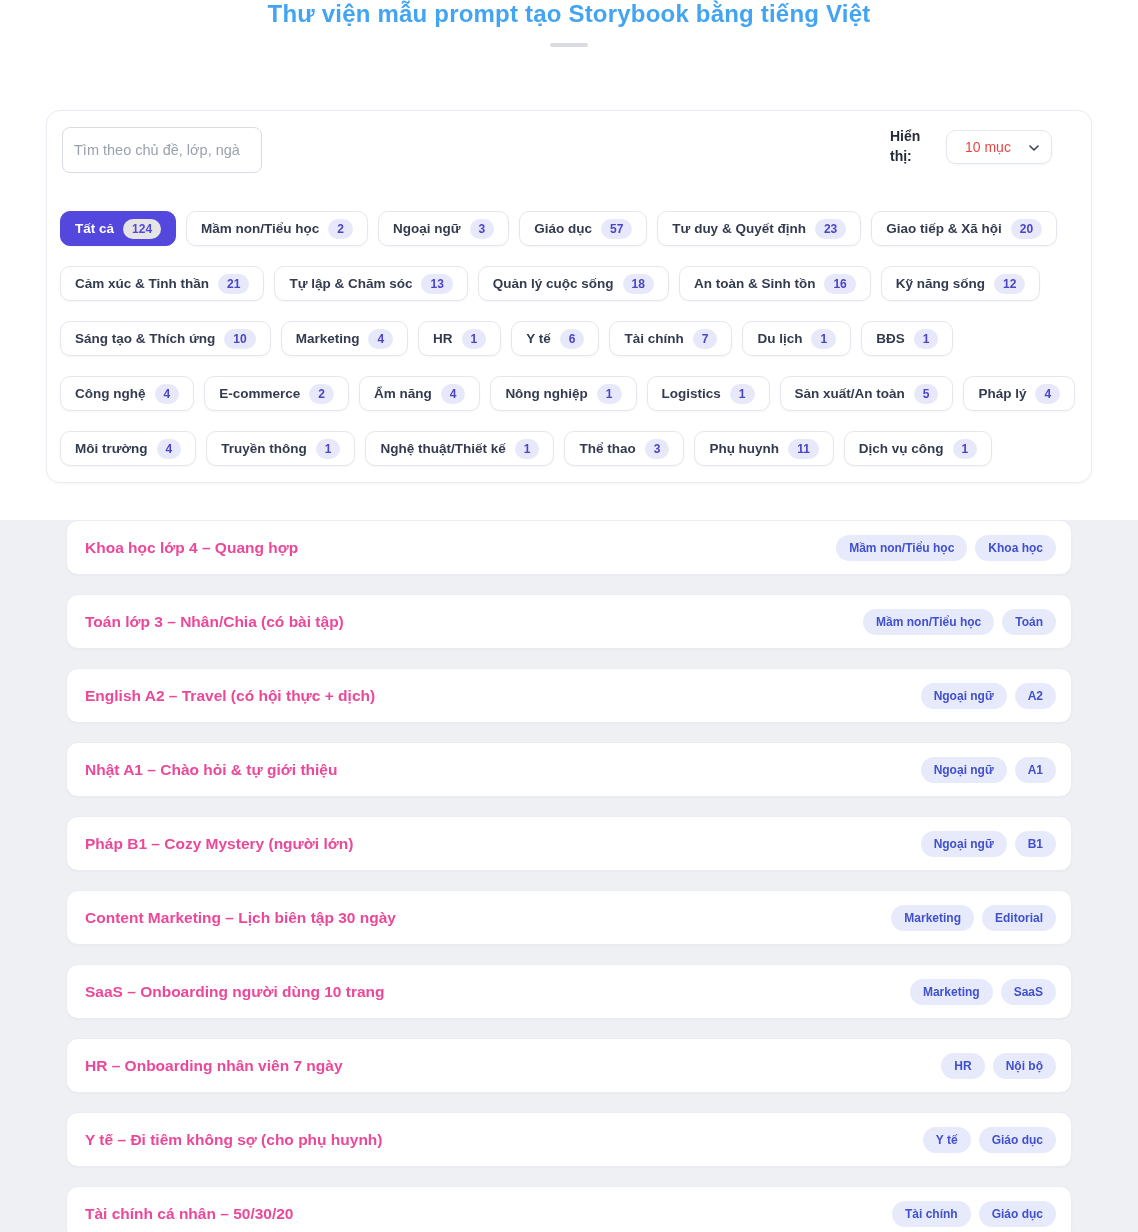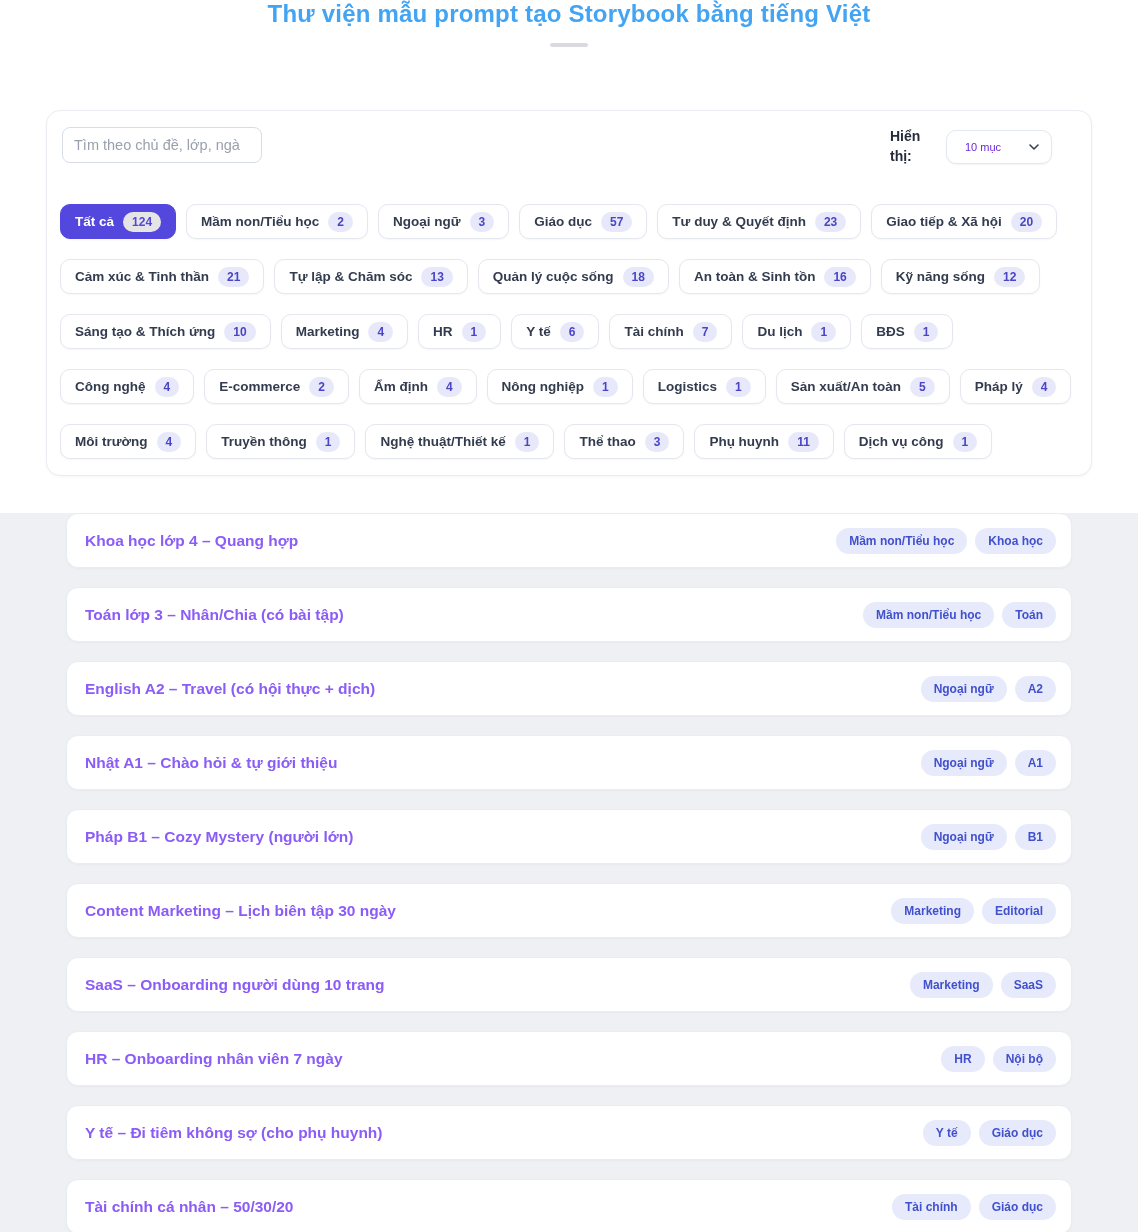--- a/index.html
+++ b/index.html
@@ -14,32 +14,32 @@
   .title-divider { width: 38px; height: 4px; background: #d9dbe0; border-radius: 2px; margin: 15px auto 0; }
 
   .filter-panel {
     width: 1046px; margin: 63px auto 0;
     background: #fff; border: 1px solid #e9ecf2; border-radius: 14px;
     box-shadow: 0 1px 3px rgba(20,30,60,.04);
     padding: 16px 13px 16px;
   }
   .panel-top { display: flex; justify-content: space-between; align-items: flex-start; padding: 0 2px; }
   .search-input {
-    width: 200px; height: 36px; border: 1px solid #d8dde5; border-radius: 8px;
+    width: 200px; height: 46px; border: 1px solid #d8dde5; border-radius: 8px;
     padding: 0 11px; font-size: 14.5px; color: #333b4e; outline: none;
     font-family: "Liberation Sans", "DejaVu Sans", sans-serif;
   }
   .search-input::placeholder { color: #9aa1ae; }
   .show-group { display: flex; align-items: center; gap: 12px; margin-right: 24px; }
   .show-label { font-size: 14px; font-weight: 700; color: #252b38; width: 44px; line-height: 1.4; }
   .page-size-select {
     width: 106px; height: 34px; border: 1px solid #e3e7ef; border-radius: 10px;
     background: #fff; box-shadow: 0 1px 2px rgba(20,30,60,.05);
     display: flex; align-items: center; justify-content: space-between;
-    padding: 0 11px 0 18px; font-size: 11px; color: #6d28d9; cursor: pointer;
+    padding: 0 11px 0 18px; font-size: 14px; color: #ef4444; cursor: pointer;
   }
   .chevron { width: 12px; height: 12px; display: inline-block; }
 
   .chips { display: flex; flex-wrap: wrap; gap: 20px 10px; margin-top: 38px; }
   .chip {
     display: inline-flex; align-items: center; gap: 9px;
     height: 35px; padding: 0 14px;
     background: #fff; border: 1px solid #e4e7ee; border-radius: 10px;
     box-shadow: 0 1px 2px rgba(20,30,60,.04);
     font-size: 13.5px; font-weight: 700; color: #333b4e; cursor: pointer;
@@ -52,21 +52,21 @@
   .chip.selected .chip-count { background: #e5e5e5; color: #5447dd; }
 
   .list { margin-top: 37px; background: #eef0f4; padding-bottom: 40px; }
   .card {
     height: 55px; margin: 0 66px 19px;
     background: #fff; border: 1px solid #e9ecf1; border-radius: 12px;
     box-shadow: 0 1px 2px rgba(20,30,60,.03);
     display: flex; align-items: center; justify-content: space-between;
     padding: 0 15px 0 18px; cursor: pointer;
   }
-  .card-title { font-size: 15.5px; font-weight: 700; color: #8b5cf6; }
+  .card-title { font-size: 15.5px; font-weight: 700; color: #ec4899; }
   .card-tags { display: flex; gap: 8px; }
   .tag {
     background: #e7eafb; color: #4150cc; border-radius: 999px;
     font-size: 12px; font-weight: 700; padding: 7px 13px; line-height: 1; white-space: nowrap;
   }
 </style>
 </head>
 <body>
 
 <div class="header">
@@ -165,21 +165,21 @@
   </div>
       <div class="chip">
     <span class="chip-label">Công nghệ</span>
     <span class="chip-count">4</span>
   </div>
       <div class="chip">
     <span class="chip-label">E-commerce</span>
     <span class="chip-count">2</span>
   </div>
       <div class="chip">
-    <span class="chip-label">Ẩm định</span>
+    <span class="chip-label">Ẩm năng</span>
     <span class="chip-count">4</span>
   </div>
       <div class="chip">
     <span class="chip-label">Nông nghiệp</span>
     <span class="chip-count">1</span>
   </div>
       <div class="chip">
     <span class="chip-label">Logistics</span>
     <span class="chip-count">1</span>
   </div>

